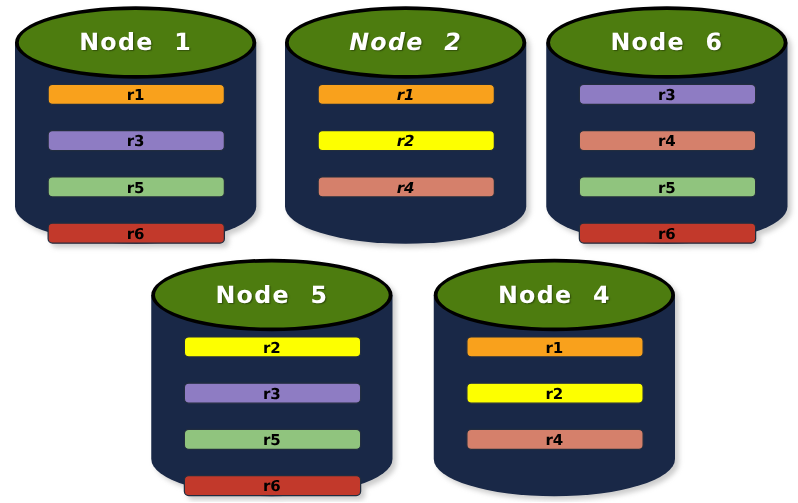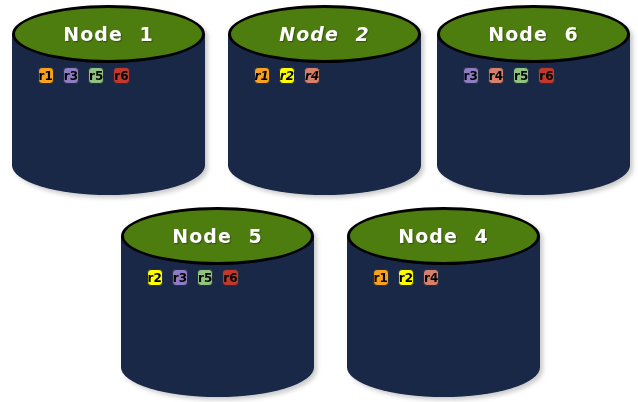--- a/index.html
+++ b/index.html
@@ -53,22 +53,22 @@
     word-spacing: 9px;
     text-shadow: 1px 1px 1px rgba(0,0,0,0.35);
   }
   .bars {
     position: absolute;
     top: 62px;
     left: 50%;
     transform: translateX(-50%);
     width: 142px;
     display: flex;
-    flex-direction: row;
-    gap: 9px;
+    flex-direction: column;
+    gap: 20px;
   }
   .bar {
     height: 17px;
     box-sizing: border-box;
     border: 1px solid #222d3f;
     border-radius: 4px;
     display: flex;
     align-items: center;
     justify-content: center;
     font-size: 12px;

